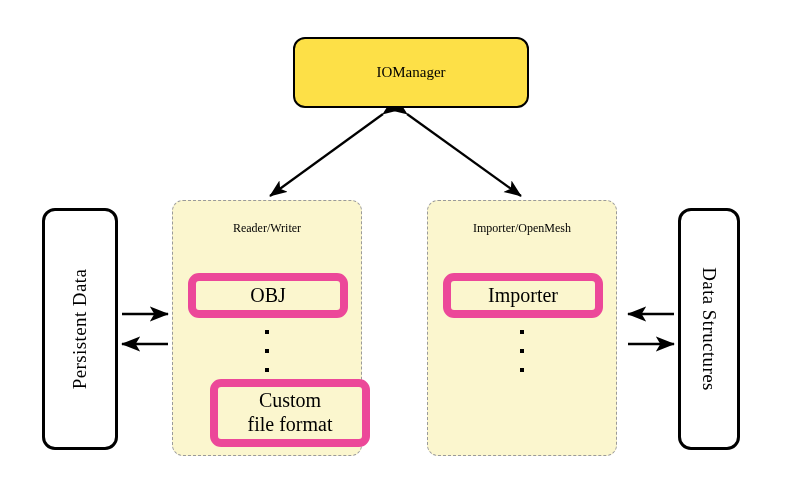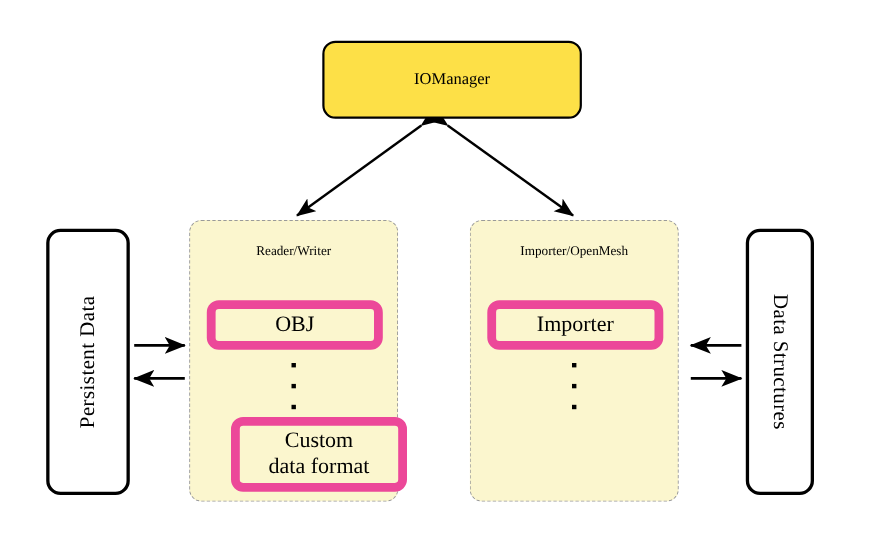--- a/index.html
+++ b/index.html
@@ -179,21 +179,21 @@
 
     <div class="vdots">
       <i></i>
         <i></i>
         <i></i>
     </div>
 
     <div class="inner-box inner-two">
       <span>
         <span>Custom</span><br>
-        <span>data format</span>
+        <span>file format</span>
       </span>
     </div>
   </div>
 
   <div class="group-panel" id="panel-importer">
     <div class="panel-title">Importer/OpenMesh</div>
 
     <div class="inner-box inner-one">
       <span>Importer</span>
     </div>

